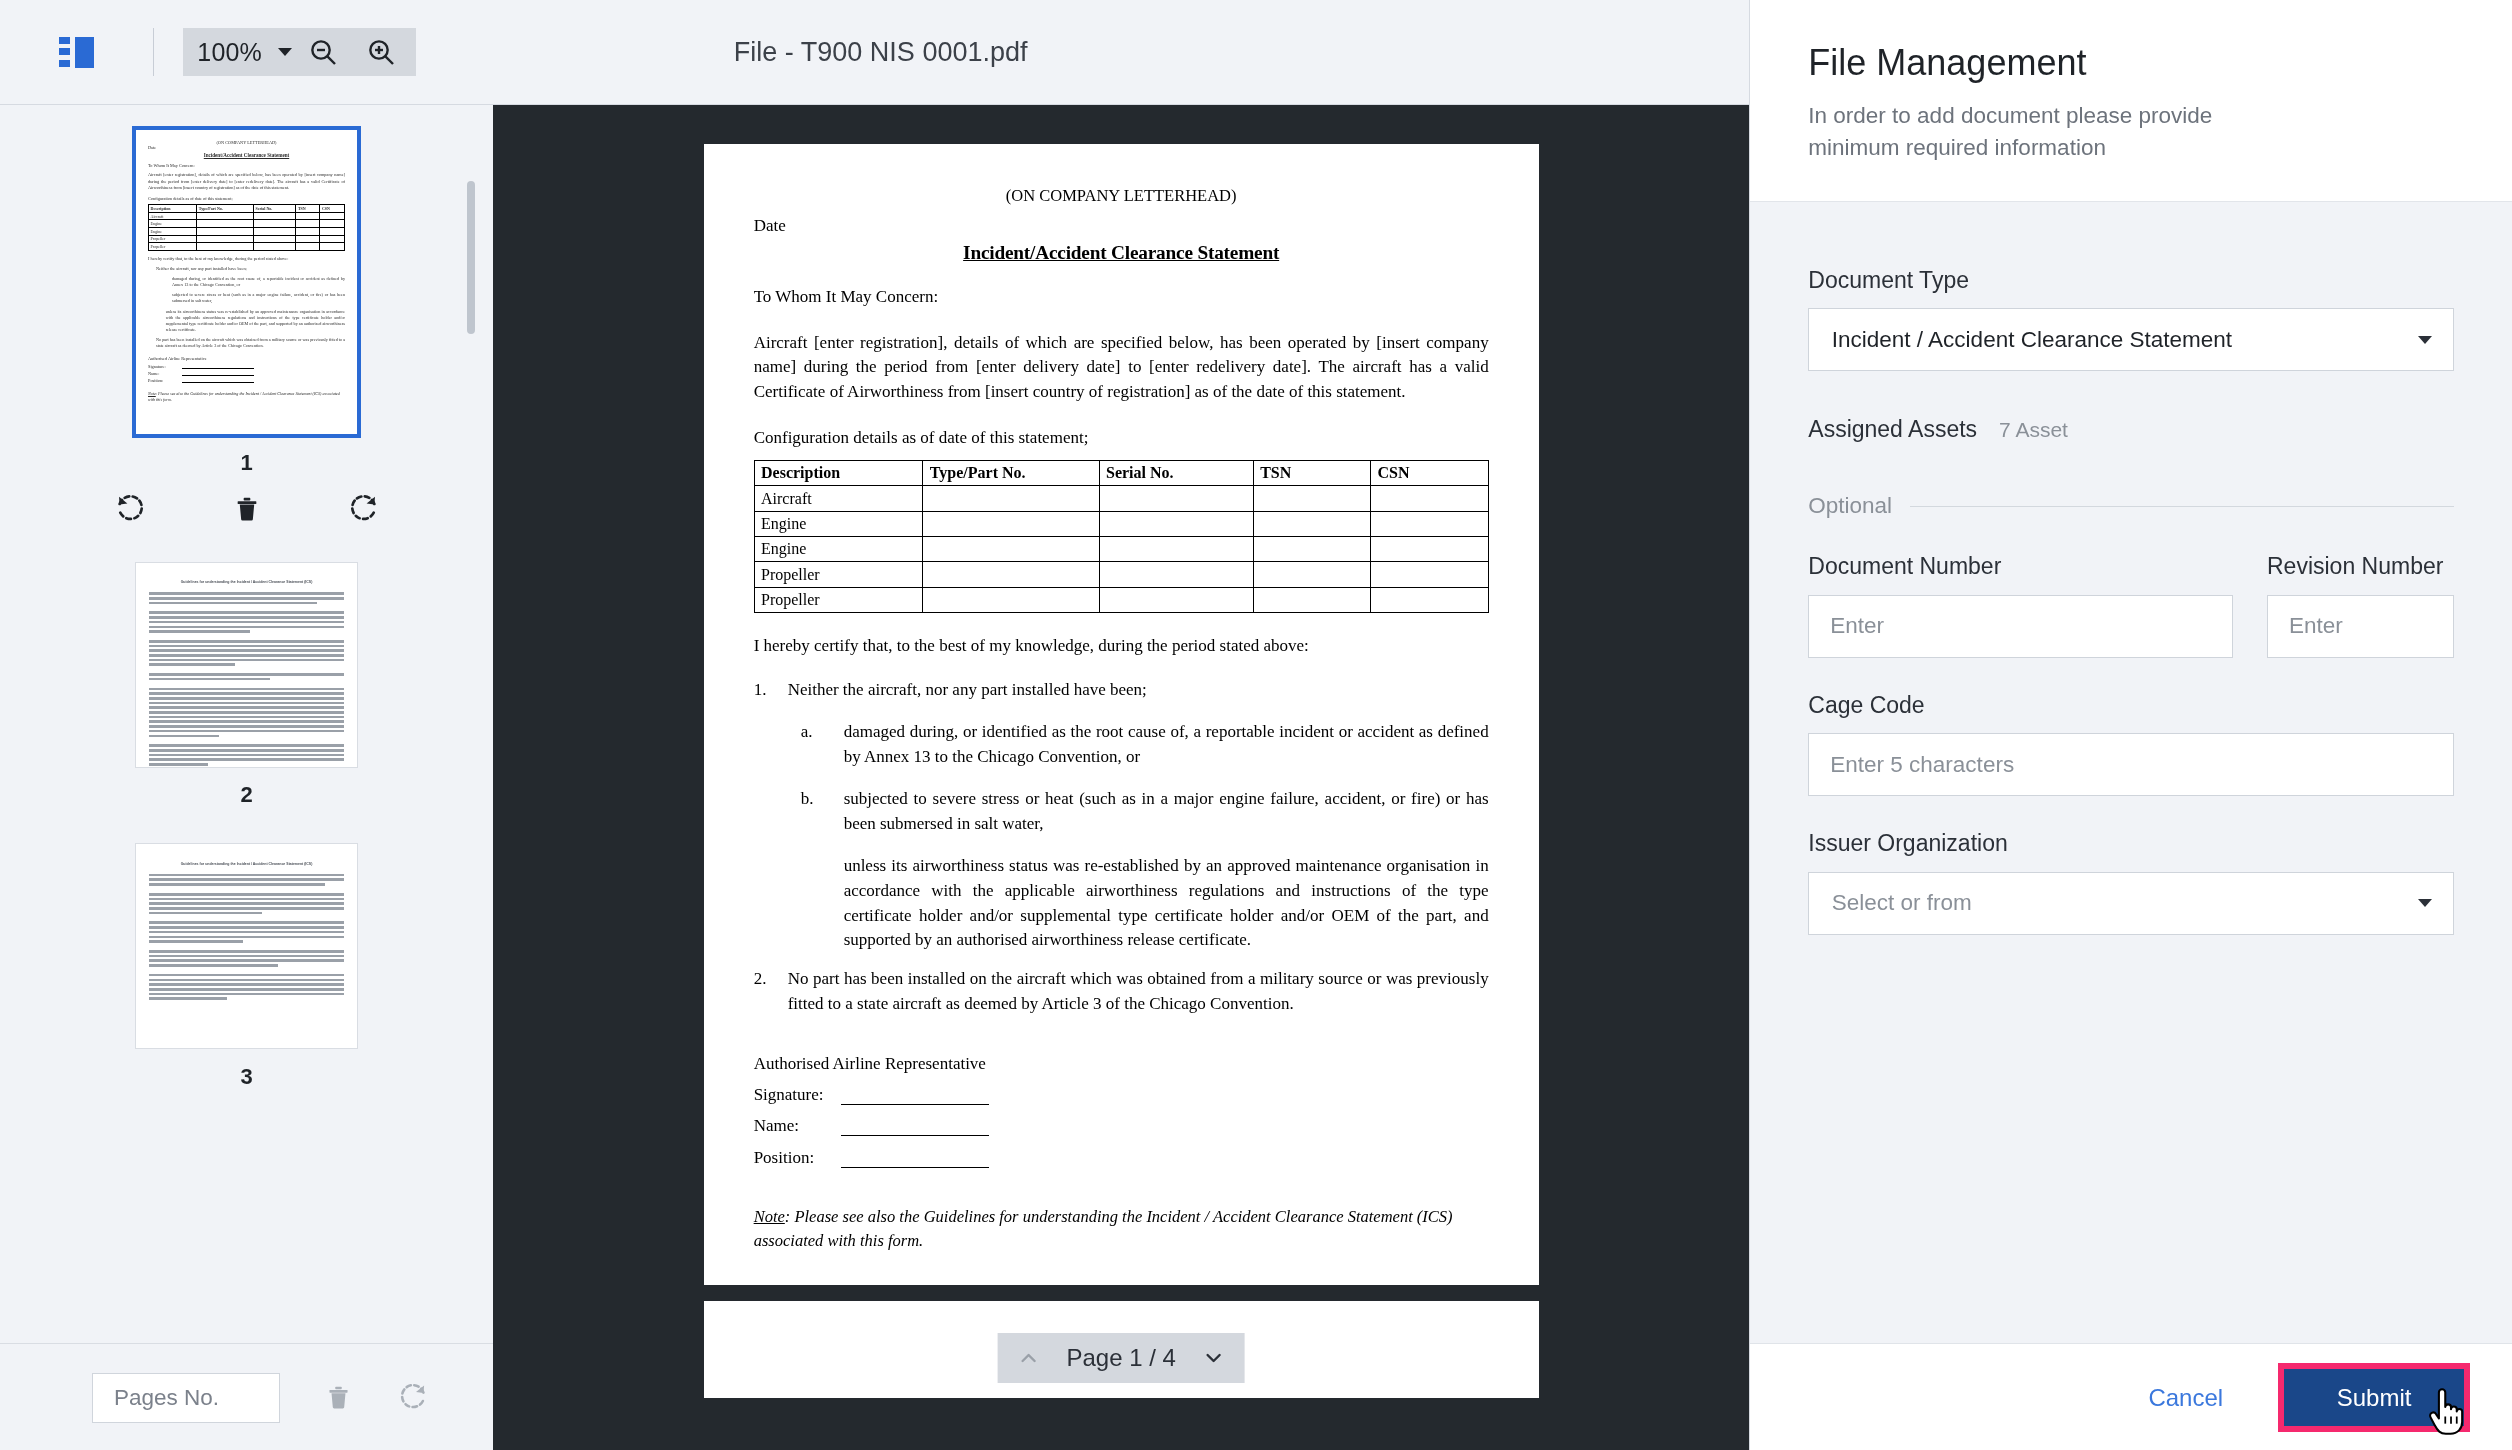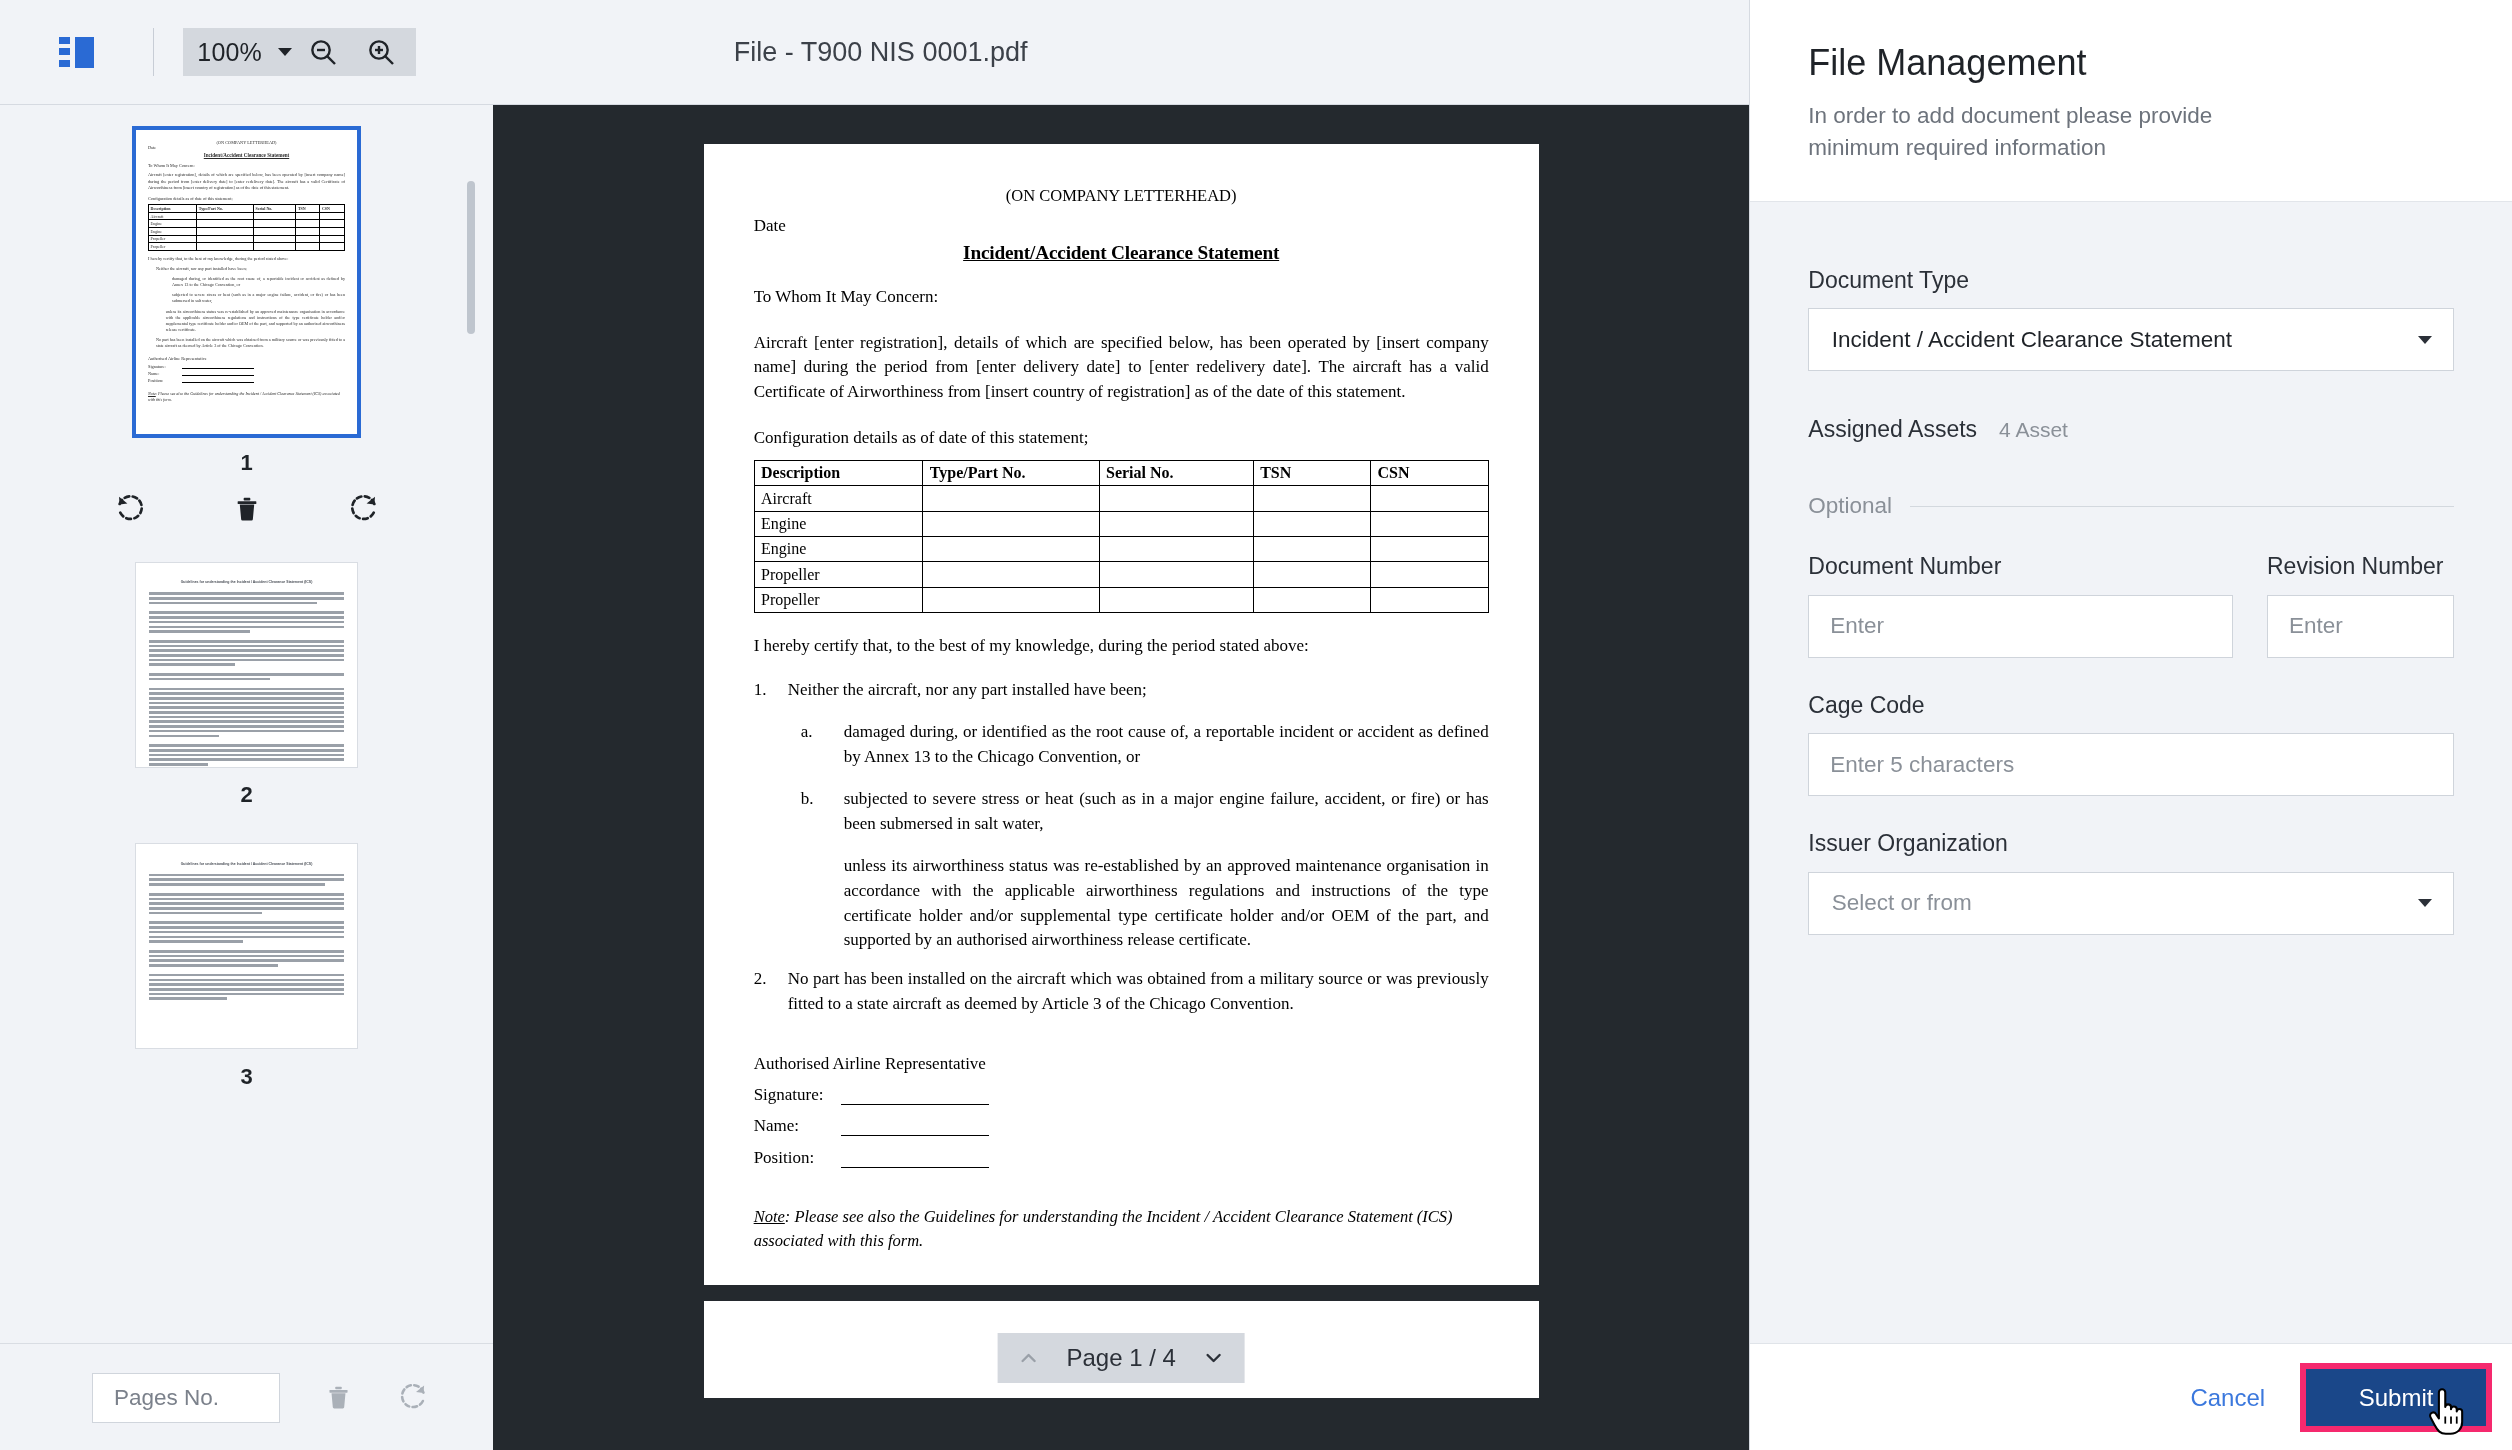--- a/index.html
+++ b/index.html
@@ -196,21 +196,21 @@
   .txt-box {
     height: 63px; background: #fff; border: 0.8px solid #cfd4db;
     display: flex; align-items: center; padding: 0 17.7px 0 21px;
     font-size: 22.5px; color: #8a9098;
   }
   .txt-box .ph { flex: 1; }
 
   .side-foot {
     height: 108px; border-top: 0.8px solid #e0e4e9; background: #fff;
     display: flex; align-items: center; justify-content: flex-end;
-    padding-right: 20px; gap: 8px; position: relative;
+    padding-right: 42px; gap: 28px; position: relative;
   }
   .btn-cancel { color: #3b78dd; font-size: 24px; padding: 0 27px; cursor: pointer; }
   .submit-hl { padding: 5.6px; background: #f5296e; }
   .btn-submit {
     background: #1a4789; color: #fff; font-size: 24px;
     padding: 14.5px 53px; cursor: pointer; border: none;
     font-family: "Liberation Sans", sans-serif;
   }
   .cursor-hand { position: absolute; right: 42px; bottom: 9.7px; }
 </style>
@@ -589,21 +589,21 @@
       <div>
         <div class="field-label">Document Type</div>
         <div class="sel-box">
           <span>Incident / Accident Clearance Statement</span>
           <span class="sel-caret"></span>
         </div>
       </div>
 
       <div class="assets-head">
         <span class="lab">Assigned Assets</span>
-        <span class="cnt">4 Asset</span>
+        <span class="cnt">7 Asset</span>
       </div>
 
       <div class="optional-row">
         <span class="lab">Optional</span>
         <span class="rule"></span>
       </div>
 
       <div class="grid2">
         <div class="col-wide">
           <div class="field-label">Document Number</div>

